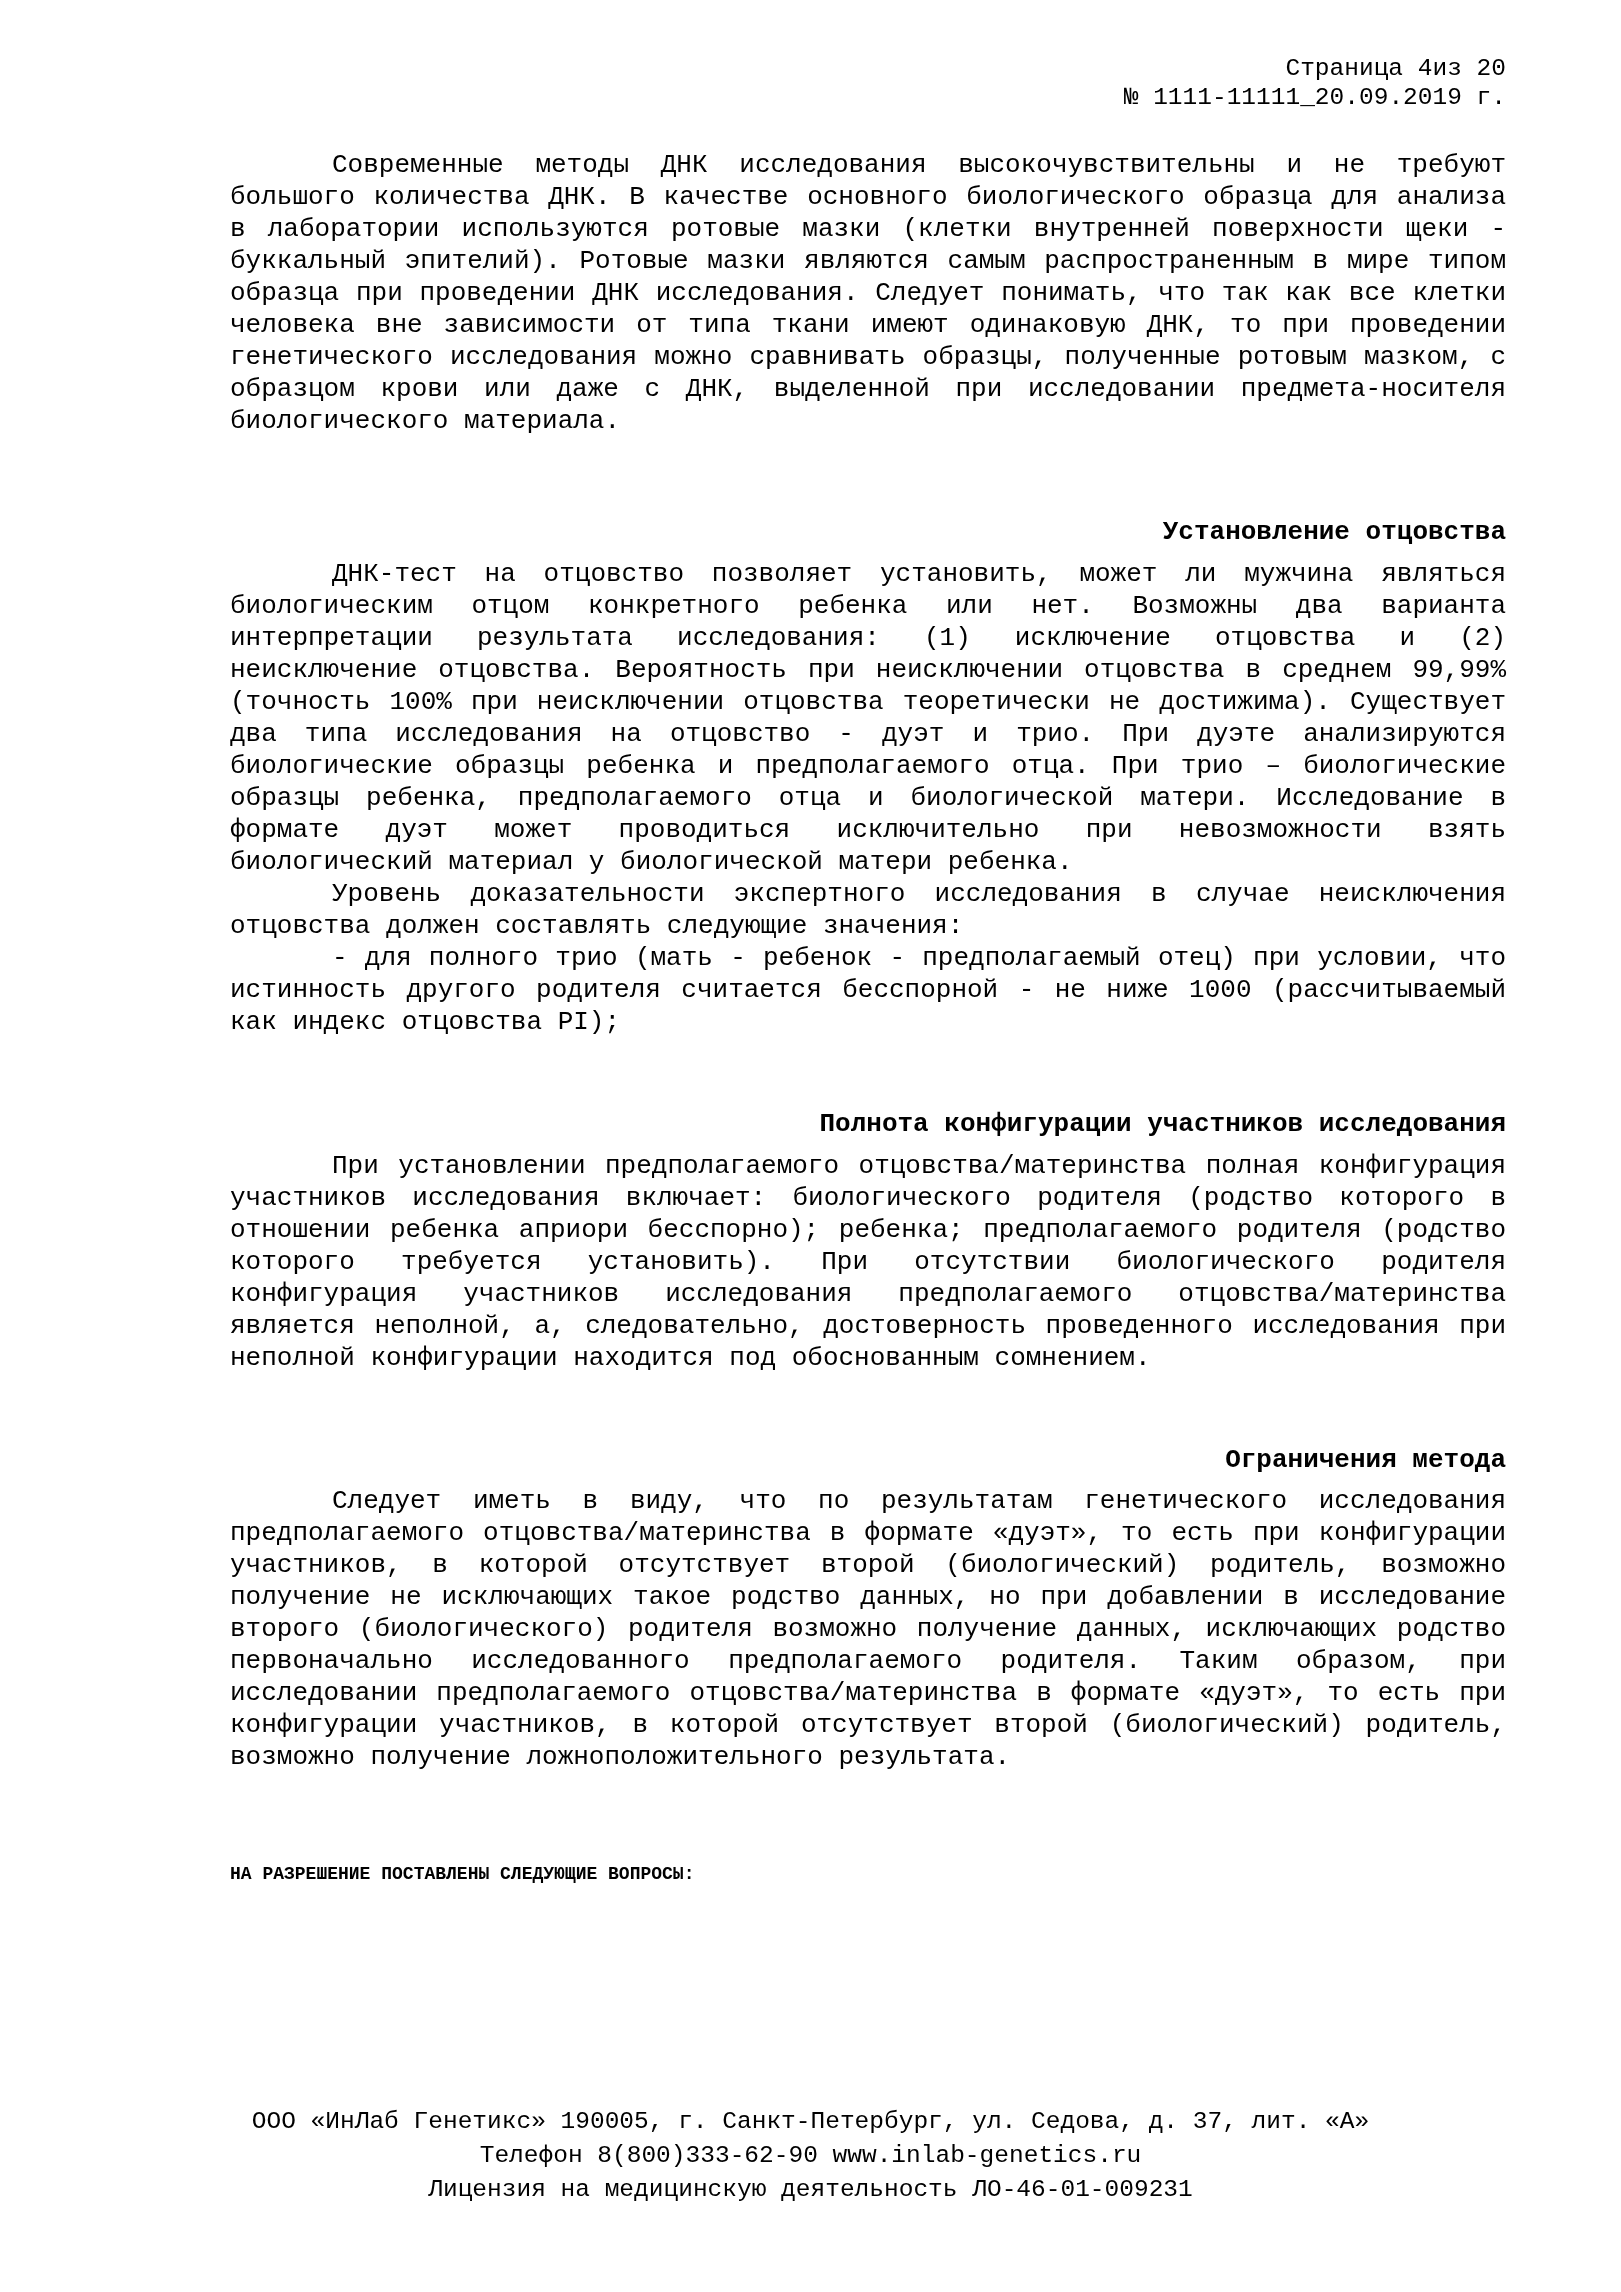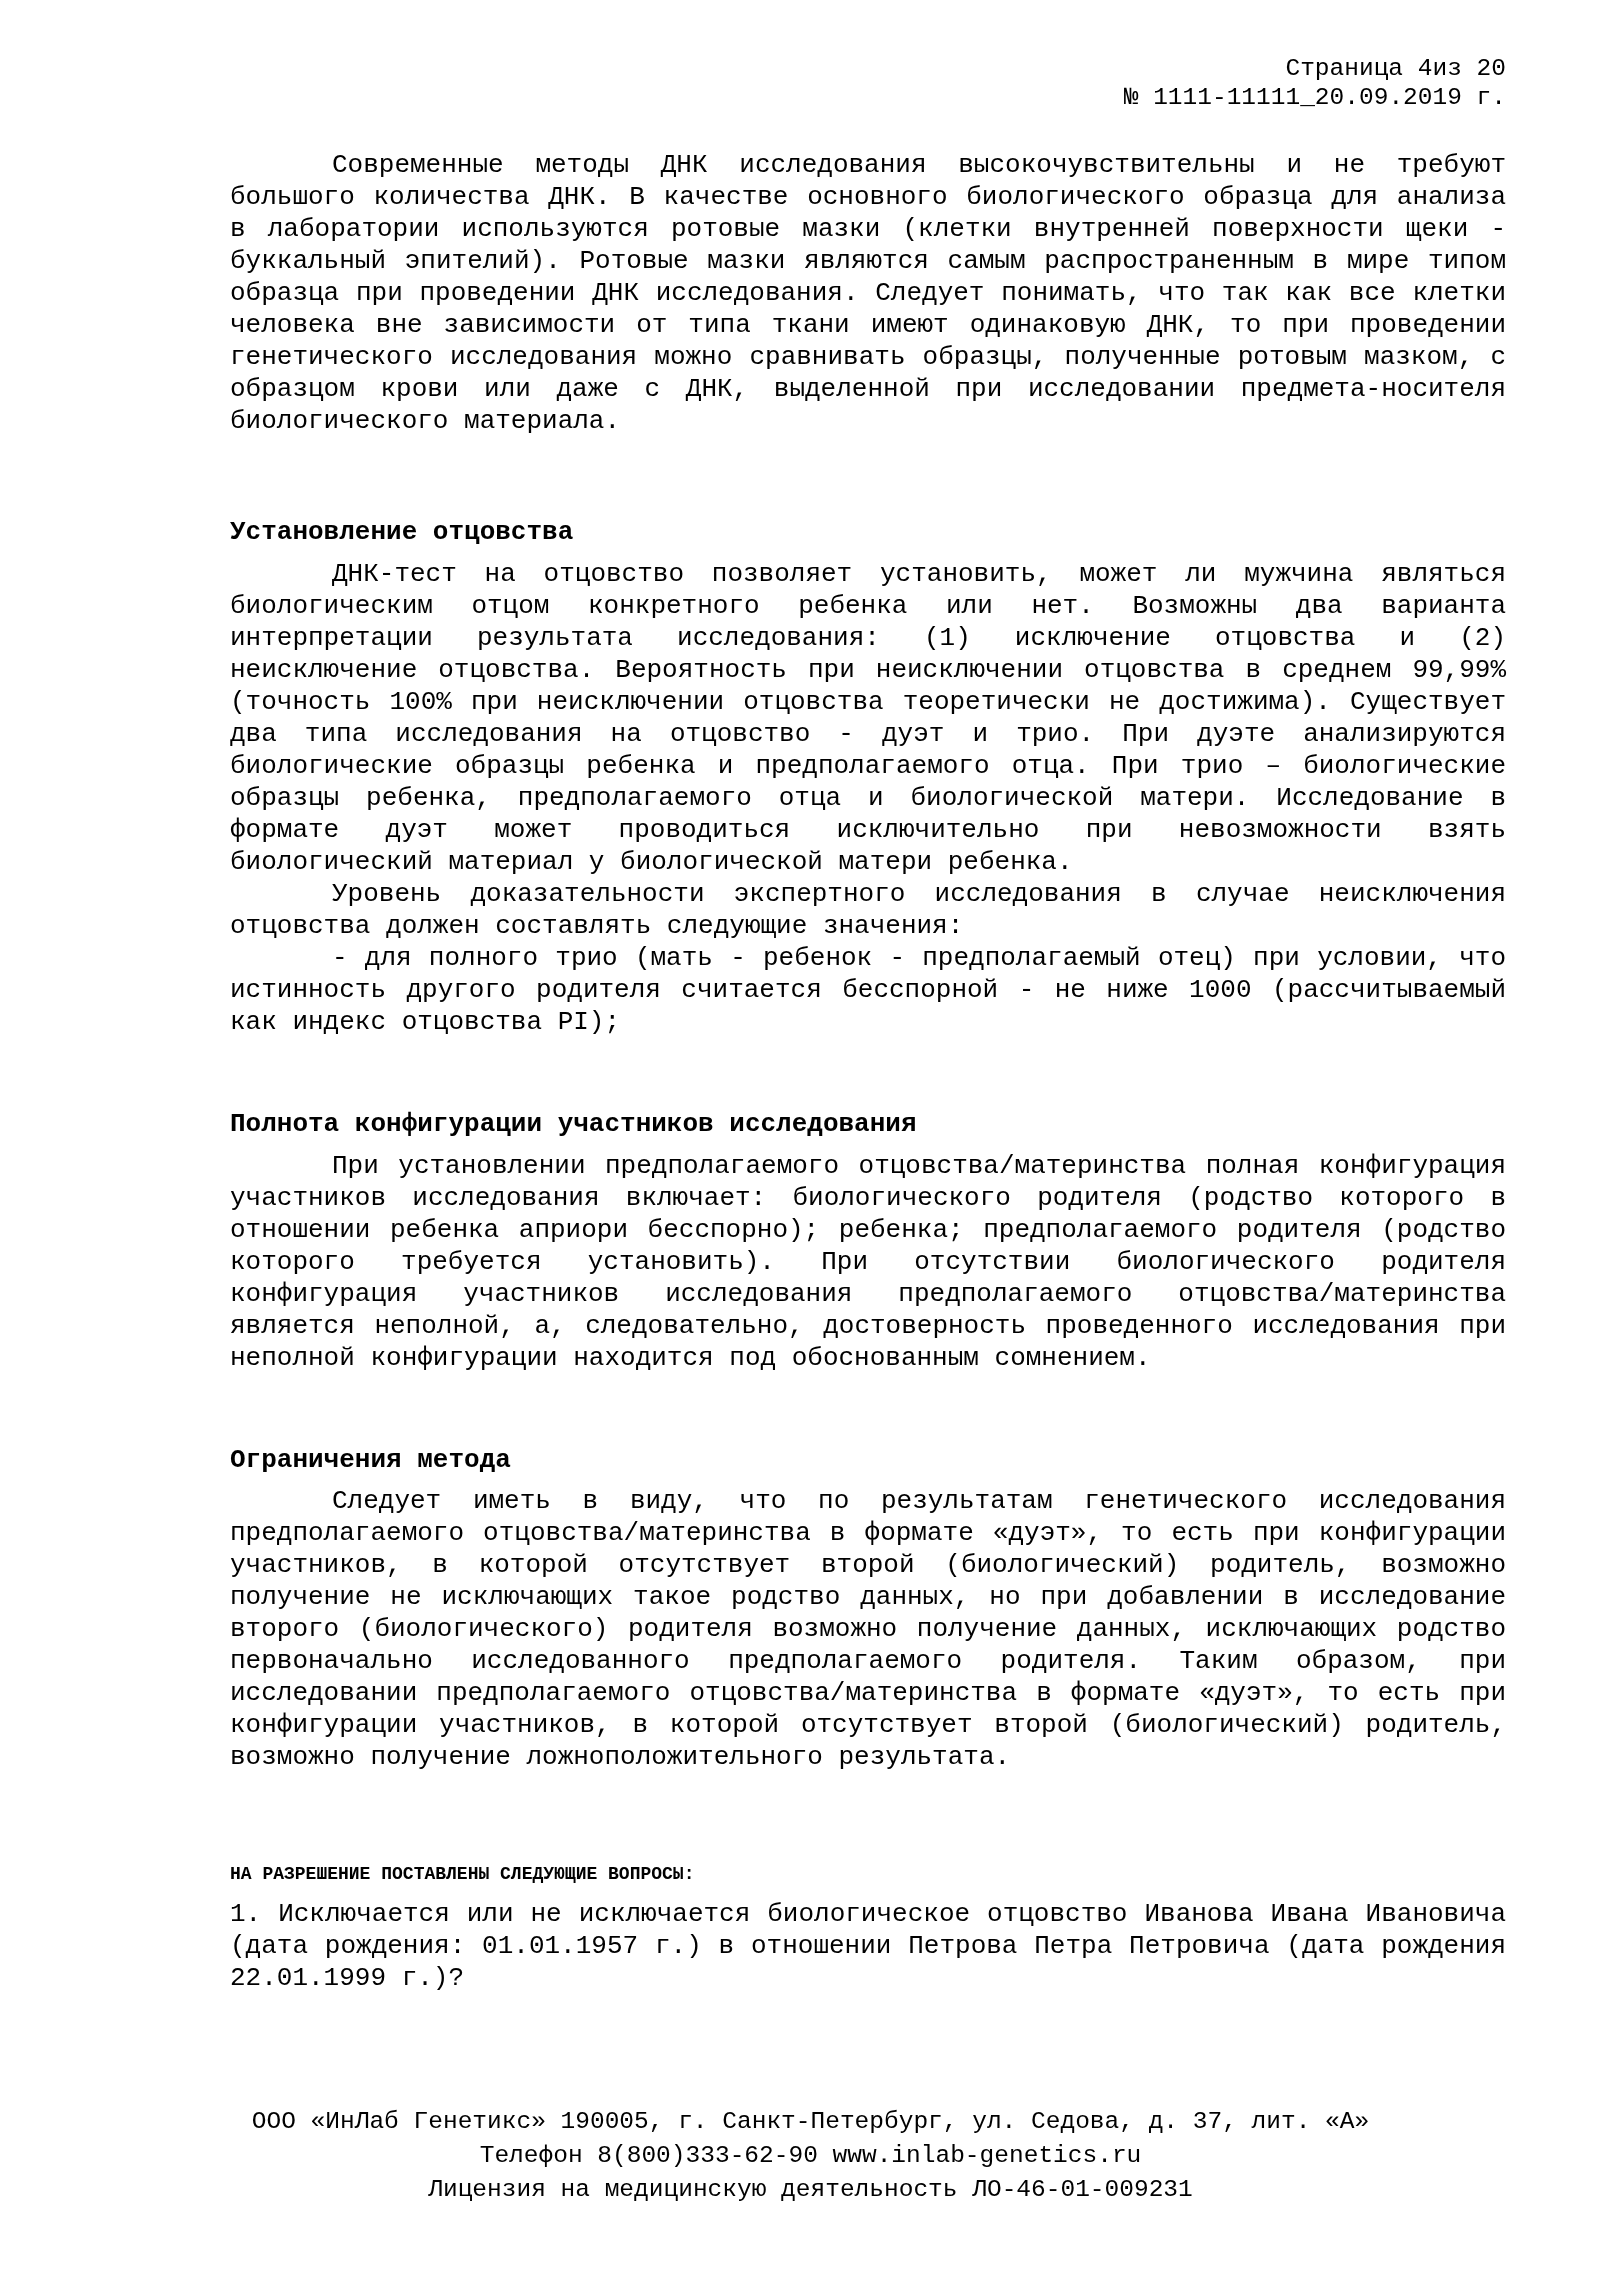--- a/index.html
+++ b/index.html
@@ -32,21 +32,21 @@
     line-height: 32px;
     text-indent: 102px;
   }
   .page p.no-indent {
     text-indent: 0;
   }
   h2.section-heading {
     font-size: 26px;
     line-height: 31px;
     font-weight: bold;
-    text-align: left;
+    text-align: right;
     margin: 71px 0 9.8px 0;
   }
   h2.first-heading {
     margin-top: 80px;
   }
   h3.questions-heading {
     font-size: 18px;
     line-height: 31px;
     font-weight: bold;
     text-align: left;
@@ -80,21 +80,20 @@
   <p>Уровень доказательности экспертного исследования в случае неисключения отцовства должен составлять следующие значения:</p>
   <p>- для полного трио (мать - ребенок - предполагаемый отец) при условии, что истинность другого родителя считается бесспорной - не ниже 1000 (рассчитываемый как индекс отцовства PI);</p>
 
   <h2 class="section-heading">Полнота конфигурации участников исследования</h2>
   <p>При установлении предполагаемого отцовства/материнства полная конфигурация участников исследования включает: биологического родителя (родство которого в отношении ребенка априори бесспорно); ребенка; предполагаемого родителя (родство которого требуется установить). При отсутствии биологического родителя конфигурация участников исследования предполагаемого отцовства/материнства является неполной, а, следовательно, достоверность проведенного исследования при неполной конфигурации находится под обоснованным сомнением.</p>
 
   <h2 class="section-heading">Ограничения метода</h2>
   <p>Следует иметь в виду, что по результатам генетического исследования предполагаемого отцовства/материнства в формате «дуэт», то есть при конфигурации участников, в которой отсутствует второй (биологический) родитель, возможно получение не исключающих такое родство данных, но при добавлении в исследование второго (биологического) родителя возможно получение данных, исключающих родство первоначально исследованного предполагаемого родителя. Таким образом, при исследовании предполагаемого отцовства/материнства в формате «дуэт», то есть при конфигурации участников, в которой отсутствует второй (биологический) родитель, возможно получение ложноположительного результата.</p>
 
   <h3 class="questions-heading">НА РАЗРЕШЕНИЕ ПОСТАВЛЕНЫ СЛЕДУЮЩИЕ ВОПРОСЫ:</h3>
-  <p class="no-indent">1. Исключается или не исключается биологическое отцовство Иванова Ивана Ивановича (дата рождения: 01.01.1957 г.) в отношении Петрова Петра Петровича (дата рождения 22.01.1999 г.)?</p>
 
   <div class="doc-footer">
     <div>ООО «ИнЛаб Генетикс» 190005, г. Санкт-Петербург, ул. Седова, д. 37, лит. «А»</div>
     <div>Телефон 8(800)333-62-90 www.inlab-genetics.ru</div>
     <div>Лицензия на медицинскую деятельность ЛО-46-01-009231</div>
   </div>
 
 </div>
 
 

